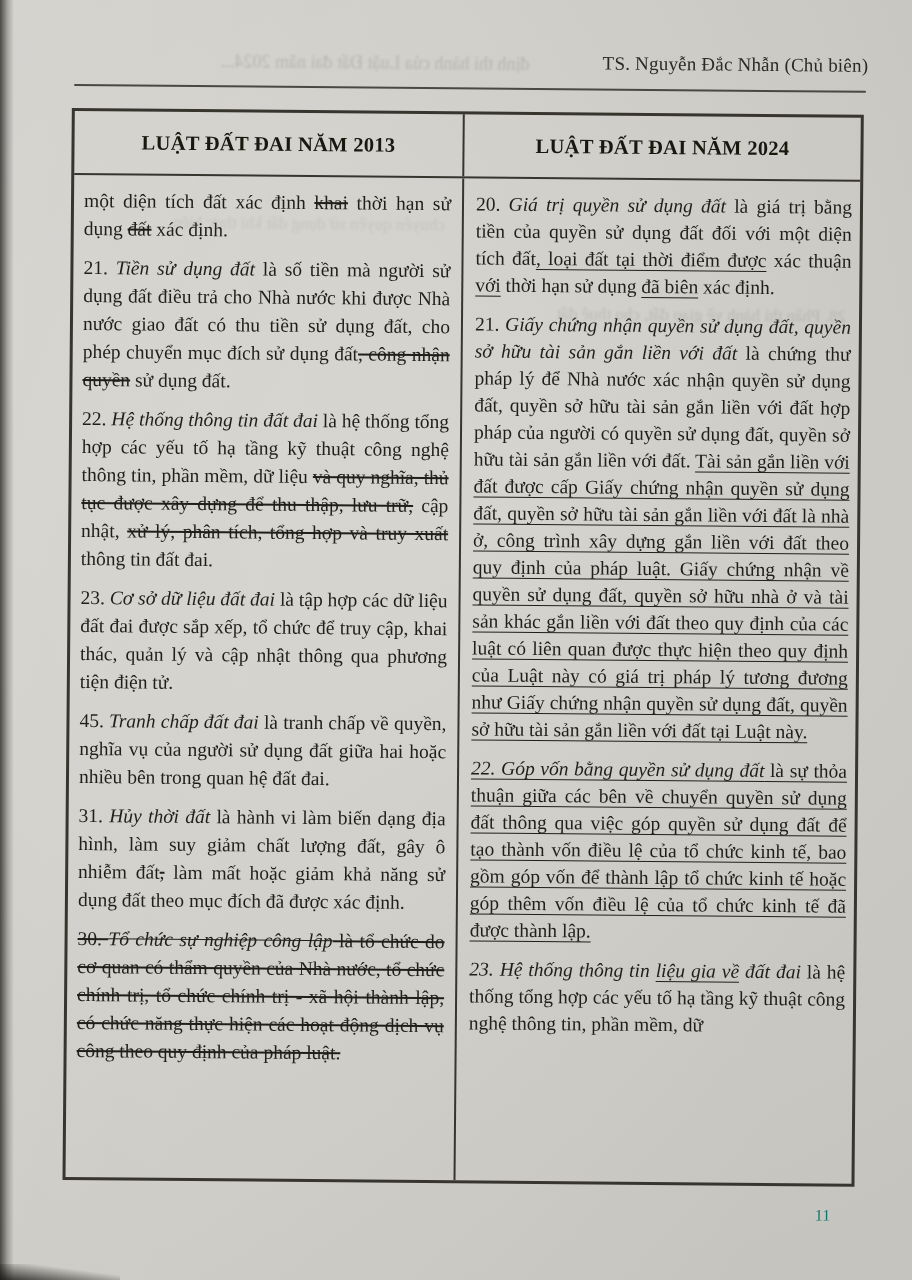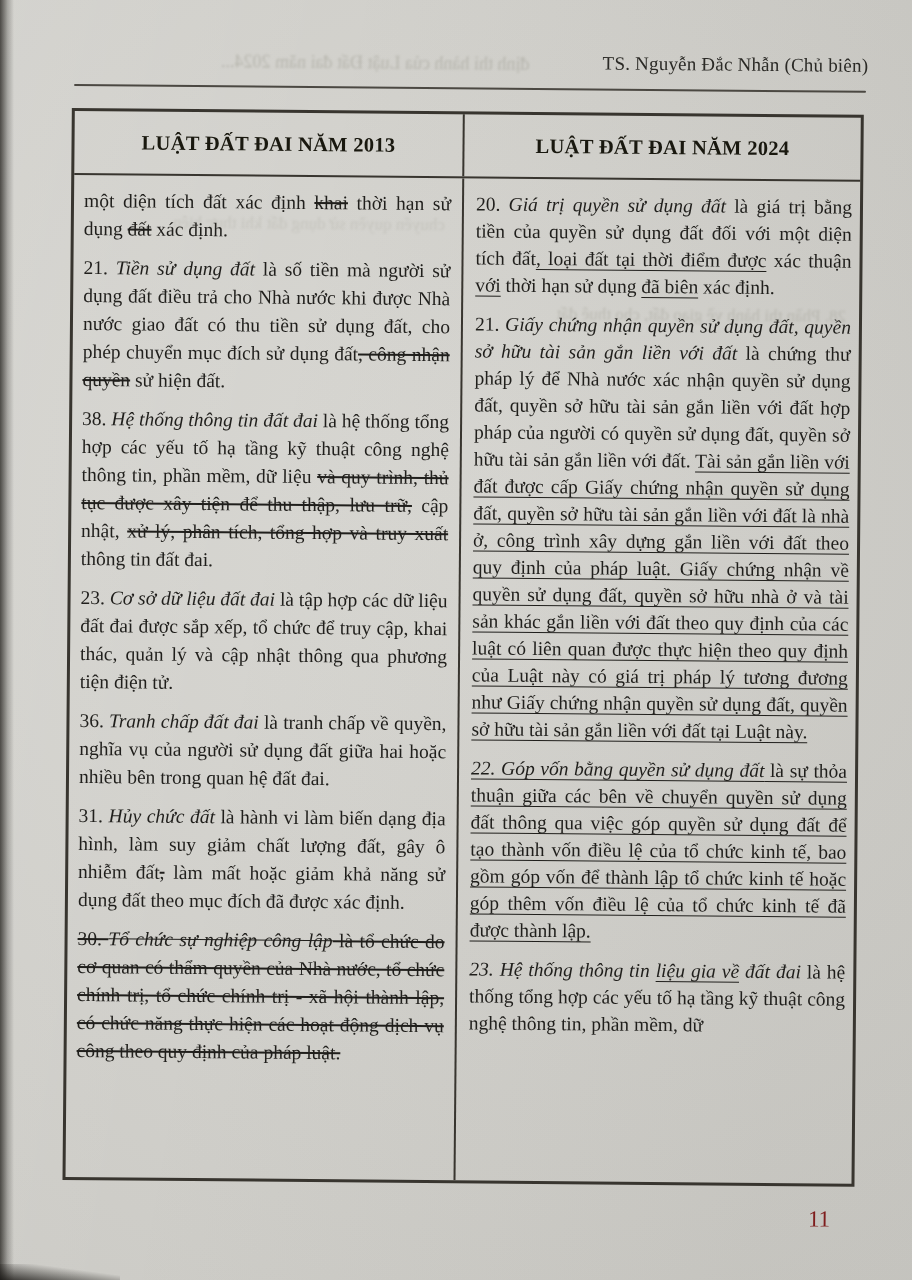--- a/index.html
+++ b/index.html
@@ -72,21 +72,21 @@
     font-size:19.5px;line-height:27px;
   }
   .para{margin:0 0 11px 0;text-align:justify;}
   .td-right .para{margin-bottom:12px;}
   .fi{font-style:italic;}
   .fs{text-decoration:line-through;text-decoration-thickness:1.6px;}
   .fu{text-decoration:underline;text-underline-offset:3.5px;text-decoration-thickness:1.4px;}
   .fi.fs{text-decoration:line-through;}
   .page-number{
     position:absolute;top:1200px;right:72px;
-    font-size:23px;color:#7f1d1d;
+    font-size:16px;color:#0f766e;
   }
 </style>
 </head>
 <body>
 
 <div class="paper-tone"></div>
 <div class="spine-shadow"></div>
 <div class="corner-shadow"></div>
 
 <div class="sheet">
@@ -97,25 +97,25 @@
   <div class="header-rule"></div>
 
   <div class="law-table">
     <div class="thead">
       <div class="th th-left">LUẬT ĐẤT ĐAI NĂM 2013</div>
       <div class="th th-right">LUẬT ĐẤT ĐAI NĂM 2024</div>
     </div>
     <div class="tbody">
       <div class="td td-left">
           <p class="para"><span>một diện tích đất xác định </span><span class="fs">khai</span><span> thời hạn sử dụng </span><span class="fs">đất</span><span> xác định.</span></p>
-          <p class="para"><span>21. </span><span class="fi">Tiền sử dụng đất</span><span> là số tiền mà người sử dụng đất điều trả cho Nhà nước khi được Nhà nước giao đất có thu tiền sử dụng đất, cho phép chuyển mục đích sử dụng đất</span><span class="fs">, công nhận quyền</span><span> sử hiện đất.</span></p>
-          <p class="para"><span>38. </span><span class="fi">Hệ thống thông tin đất đai</span><span> là hệ thống tổng hợp các yếu tố hạ tầng kỹ thuật công nghệ thông tin, phần mềm, dữ liệu </span><span class="fs">và quy trình, thủ tục được xây tiện để thu thập, lưu trữ,</span><span> cập nhật, </span><span class="fs">xử lý, phân tích, tổng hợp và truy xuất</span><span> thông tin đất đai.</span></p>
+          <p class="para"><span>21. </span><span class="fi">Tiền sử dụng đất</span><span> là số tiền mà người sử dụng đất điều trả cho Nhà nước khi được Nhà nước giao đất có thu tiền sử dụng đất, cho phép chuyển mục đích sử dụng đất</span><span class="fs">, công nhận quyền</span><span> sử dụng đất.</span></p>
+          <p class="para"><span>22. </span><span class="fi">Hệ thống thông tin đất đai</span><span> là hệ thống tổng hợp các yếu tố hạ tầng kỹ thuật công nghệ thông tin, phần mềm, dữ liệu </span><span class="fs">và quy nghĩa, thủ tục được xây dựng để thu thập, lưu trữ,</span><span> cập nhật, </span><span class="fs">xử lý, phân tích, tổng hợp và truy xuất</span><span> thông tin đất đai.</span></p>
           <p class="para"><span>23. </span><span class="fi">Cơ sở dữ liệu đất đai</span><span> là tập hợp các dữ liệu đất đai được sắp xếp, tổ chức để truy cập, khai thác, quản lý và cập nhật thông qua phương tiện điện tử.</span></p>
-          <p class="para"><span>36. </span><span class="fi">Tranh chấp đất đai</span><span> là tranh chấp về quyền, nghĩa vụ của người sử dụng đất giữa hai hoặc nhiều bên trong quan hệ đất đai.</span></p>
-          <p class="para"><span>31. </span><span class="fi">Hủy chức đất</span><span> là hành vi làm biến dạng địa hình, làm suy giảm chất lượng đất, gây ô nhiễm đất</span><span class="fs">,</span><span> làm mất hoặc giảm khả năng sử dụng đất theo mục đích đã được xác định.</span></p>
+          <p class="para"><span>45. </span><span class="fi">Tranh chấp đất đai</span><span> là tranh chấp về quyền, nghĩa vụ của người sử dụng đất giữa hai hoặc nhiều bên trong quan hệ đất đai.</span></p>
+          <p class="para"><span>31. </span><span class="fi">Hủy thời đất</span><span> là hành vi làm biến dạng địa hình, làm suy giảm chất lượng đất, gây ô nhiễm đất</span><span class="fs">,</span><span> làm mất hoặc giảm khả năng sử dụng đất theo mục đích đã được xác định.</span></p>
           <p class="para"><span class="fs">30. </span><span class="fi fs">Tổ chức sự nghiệp công lập</span><span class="fs"> là tổ chức do cơ quan có thẩm quyền của Nhà nước, tổ chức chính trị, tổ chức chính trị - xã hội thành lập, có chức năng thực hiện các hoạt động dịch vụ công theo quy định của pháp luật.</span></p>
         </div>
       <div class="td td-right">
           <p class="para"><span>20. </span><span class="fi">Giá trị quyền sử dụng đất</span><span> là giá trị bằng tiền của quyền sử dụng đất đối với một diện tích đất</span><span class="fu">, loại đất tại thời điểm được</span><span> xác thuận </span><span class="fu">với</span><span> thời hạn sử dụng </span><span class="fu">đã biên</span><span> xác định.</span></p>
           <p class="para"><span>21. </span><span class="fi">Giấy chứng nhận quyền sử dụng đất, quyền sở hữu tài sản gắn liền với đất</span><span> là chứng thư pháp lý để Nhà nước xác nhận quyền sử dụng đất, quyền sở hữu tài sản gắn liền với đất hợp pháp của người có quyền sử dụng đất, quyền sở hữu tài sản gắn liền với đất. </span><span class="fu">Tài sản gắn liền với đất được cấp Giấy chứng nhận quyền sử dụng đất, quyền sở hữu tài sản gắn liền với đất là nhà ở, công trình xây dựng gắn liền với đất theo quy định của pháp luật. Giấy chứng nhận về quyền sử dụng đất, quyền sở hữu nhà ở và tài sản khác gắn liền với đất theo quy định của các luật có liên quan được thực hiện theo quy định của Luật này có giá trị pháp lý tương đương như Giấy chứng nhận quyền sử dụng đất, quyền sở hữu tài sản gắn liền với đất tại Luật này.</span></p>
           <p class="para"><span class="fi fu">22. Góp vốn bằng quyền sử dụng đất</span><span class="fu"> là sự thỏa thuận giữa các bên về chuyển quyền sử dụng đất thông qua việc góp quyền sử dụng đất để tạo thành vốn điều lệ của tổ chức kinh tế, bao gồm góp vốn để thành lập tổ chức kinh tế hoặc góp thêm vốn điều lệ của tổ chức kinh tế đã được thành lập.</span></p>
           <p class="para"><span class="fi">23. </span><span class="fi">Hệ thống thông tin </span><span class="fi fu">liệu gia về</span><span class="fi"> đất đai</span><span> là hệ thống tổng hợp các yếu tố hạ tầng kỹ thuật công nghệ thông tin, phần mềm, dữ</span></p>
         </div>
     </div>
   </div>

